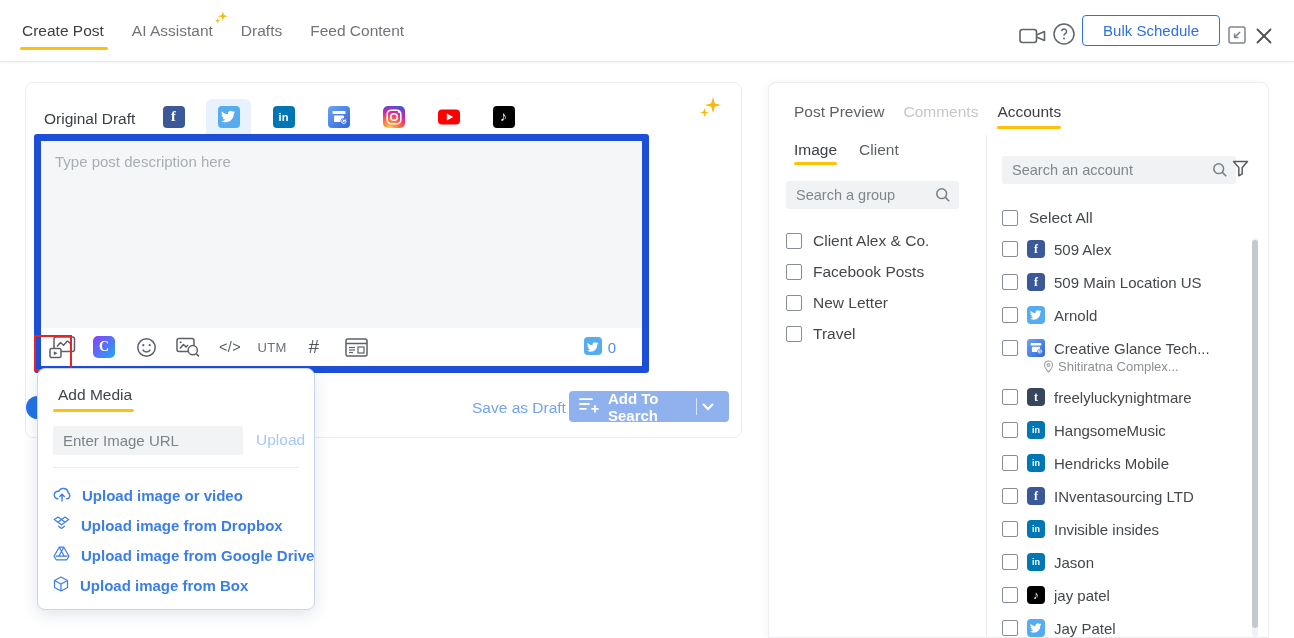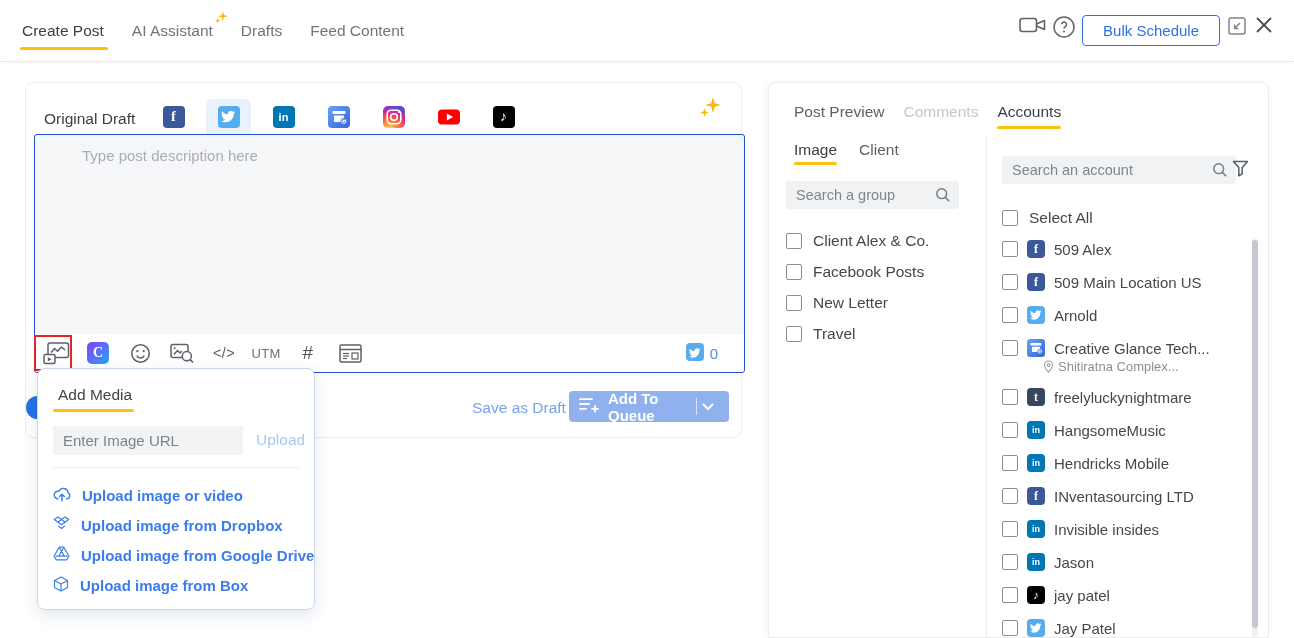--- a/index.html
+++ b/index.html
@@ -11,36 +11,36 @@
   .topbar { position:absolute; left:0; top:0; width:100%; height:62px; background:#fff;
     border-bottom:1px solid #e5e8eb; box-shadow:0 1px 3px rgba(0,0,0,.04); z-index:40;
     display:flex; align-items:center; padding:0 20px; }
   .nav { display:flex; gap:24px; align-items:center; height:100%; }
   .nav-item { position:relative; height:100%; display:flex; align-items:center;
     font-size:15.5px; color:#6f757b; cursor:pointer; padding:0 2px; }
   .nav-item.active { color:#3b4045; }
   .nav-item.active::after { content:""; position:absolute; left:0; right:-2px; bottom:11px;
     height:3px; border-radius:2px; background:#fec20d; }
   .nav-sparkle { position:absolute; top:10px; right:-14px; }
-  .topbar-right { margin-left:auto; display:flex; align-items:flex-start; gap:6px; }
+  .topbar-right { margin-left:auto; display:flex; align-items:flex-end; gap:6px; }
   .icon-btn { display:flex; align-items:center; justify-content:center; cursor:pointer; }
   .btn-outline { height:31px; padding:0 20px; border:1px solid #2d70e2; border-radius:4px;
     background:#fff; color:#2d70e2; font-size:15px; display:flex; align-items:center; cursor:pointer; }
 
   
   .editor-card { position:absolute; left:25px; top:82px; width:717px; height:356px;
     background:#fff; border:1px solid #ebedf0; border-radius:8px; }
   .editor-title { position:absolute; left:18px; top:27px; font-size:15.5px; color:#3b4045; }
   .platform-tabs { position:absolute; left:125px; top:16px; height:35px; display:flex; gap:10px; }
   .ptab { width:45px; height:35px; display:flex; align-items:center; justify-content:center;
     cursor:pointer; border-radius:6px 6px 0 0; }
   .ptab.selected { background:#e8f2fc; }
   .editor-sparkle { position:absolute; right:18px; top:12px; cursor:pointer; }
-  .editor-box { position:absolute; left:8px; top:51px; width:711px; height:239px;
-    border:1px solid #1d4ed8; border-radius:3px; background:#f5f6f8;padding-left:33px; }
+  .editor-box { position:absolute; left:8px; top:51px; width:615px; height:239px;
+    border:7px solid #1d4ed8; border-radius:3px; background:#f5f6f8; }
   .editor-text { width:100%; height:201px; background:transparent; border:none; outline:none;
     resize:none; padding:12px 14px; font-family:"Liberation Sans",sans-serif; font-size:15px; color:#43484d; }
   .editor-text::placeholder { color:#a9aeb4; }
   .editor-toolbar { position:absolute; left:0; right:0; bottom:0; height:38px; background:#fff;
     border-radius:0 0 3px 3px; display:flex; align-items:center; }
   #toolbar-items { display:flex; align-items:center; }
   .tbi { width:42px; height:38px; display:flex; align-items:center; justify-content:center; cursor:pointer; }
   .tb-text { font-size:13px; color:#6a7076; letter-spacing:.3px; }
   .code-text { font-size:14.5px; color:#5b6168; }
   .hash-text { font-size:19px; color:#4f555b; }
@@ -301,21 +301,21 @@
 
     <div class="save-draft">Save as Draft</div>
     <div class="queue-btn">
       <span><svg width="21" height="16" viewBox="0 0 21 16" fill="none" stroke="#fff" stroke-width="1.8" stroke-linecap="round">
             <line x1="1" y1="2.2" x2="13" y2="2.2"></line>
             <line x1="1" y1="7" x2="10" y2="7"></line>
             <line x1="1" y1="11.8" x2="7" y2="11.8"></line>
             <line x1="16" y1="8.8" x2="16" y2="14.8"></line>
             <line x1="13" y1="11.8" x2="19" y2="11.8"></line>
           </svg></span>
-      <span class="lbl">Add To Queue</span>
+      <span class="lbl">Add To Search</span>
       <span class="vdiv"></span>
       <span class="chev">
           <svg width="12" height="8" viewBox="0 0 12 8" fill="none" stroke="#fff" stroke-width="2" stroke-linecap="round">
             <polyline points="1.5,1.5 6,6 10.5,1.5"></polyline>
           </svg>
         </span>
     </div>
   </div>
 
   <div class="blue-dot"></div>

